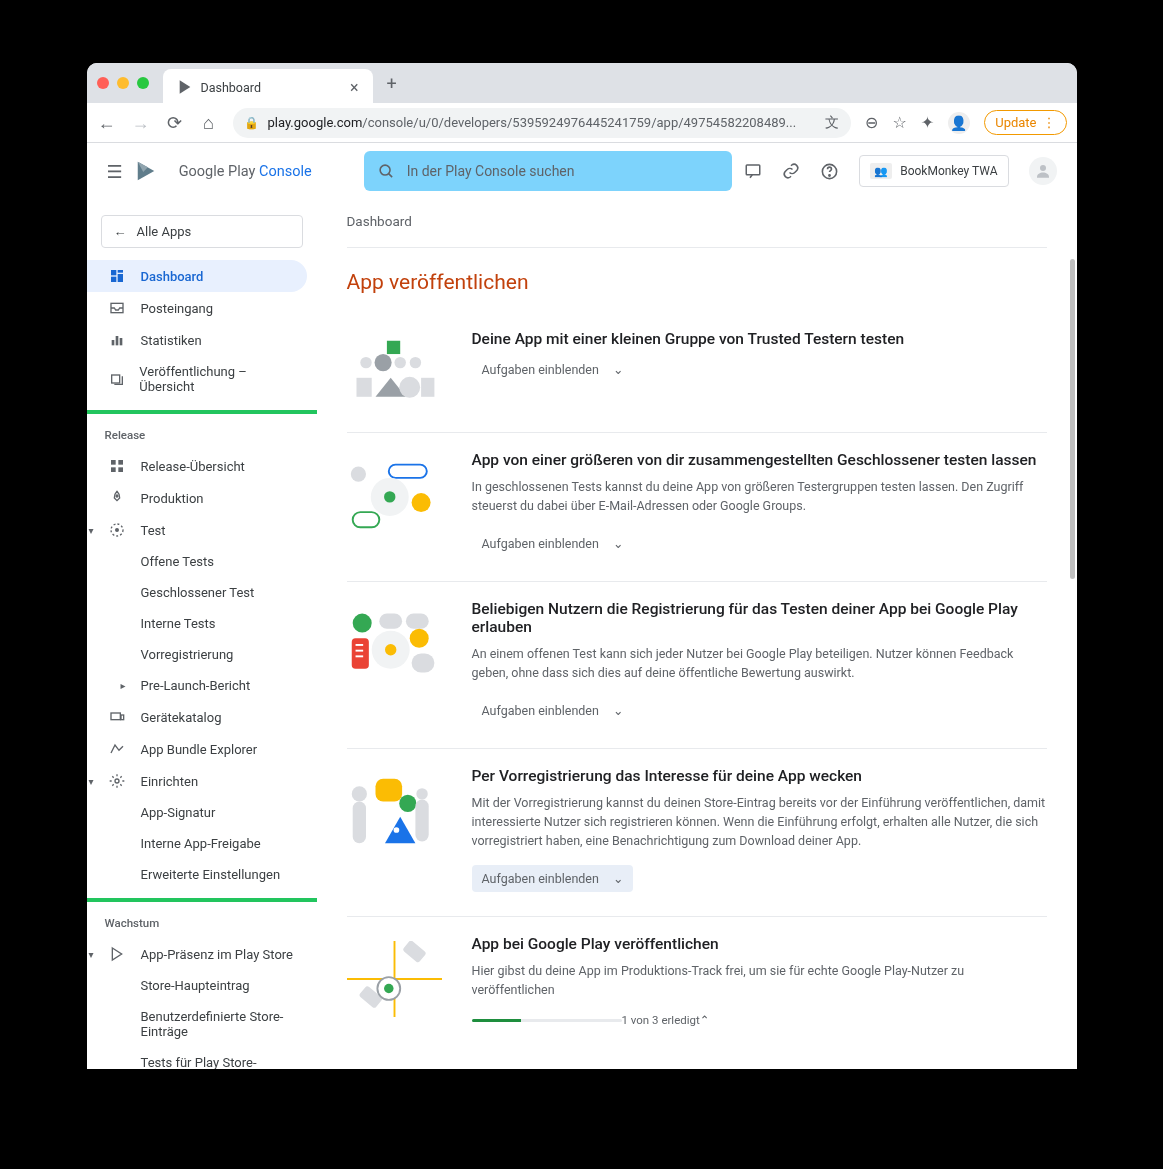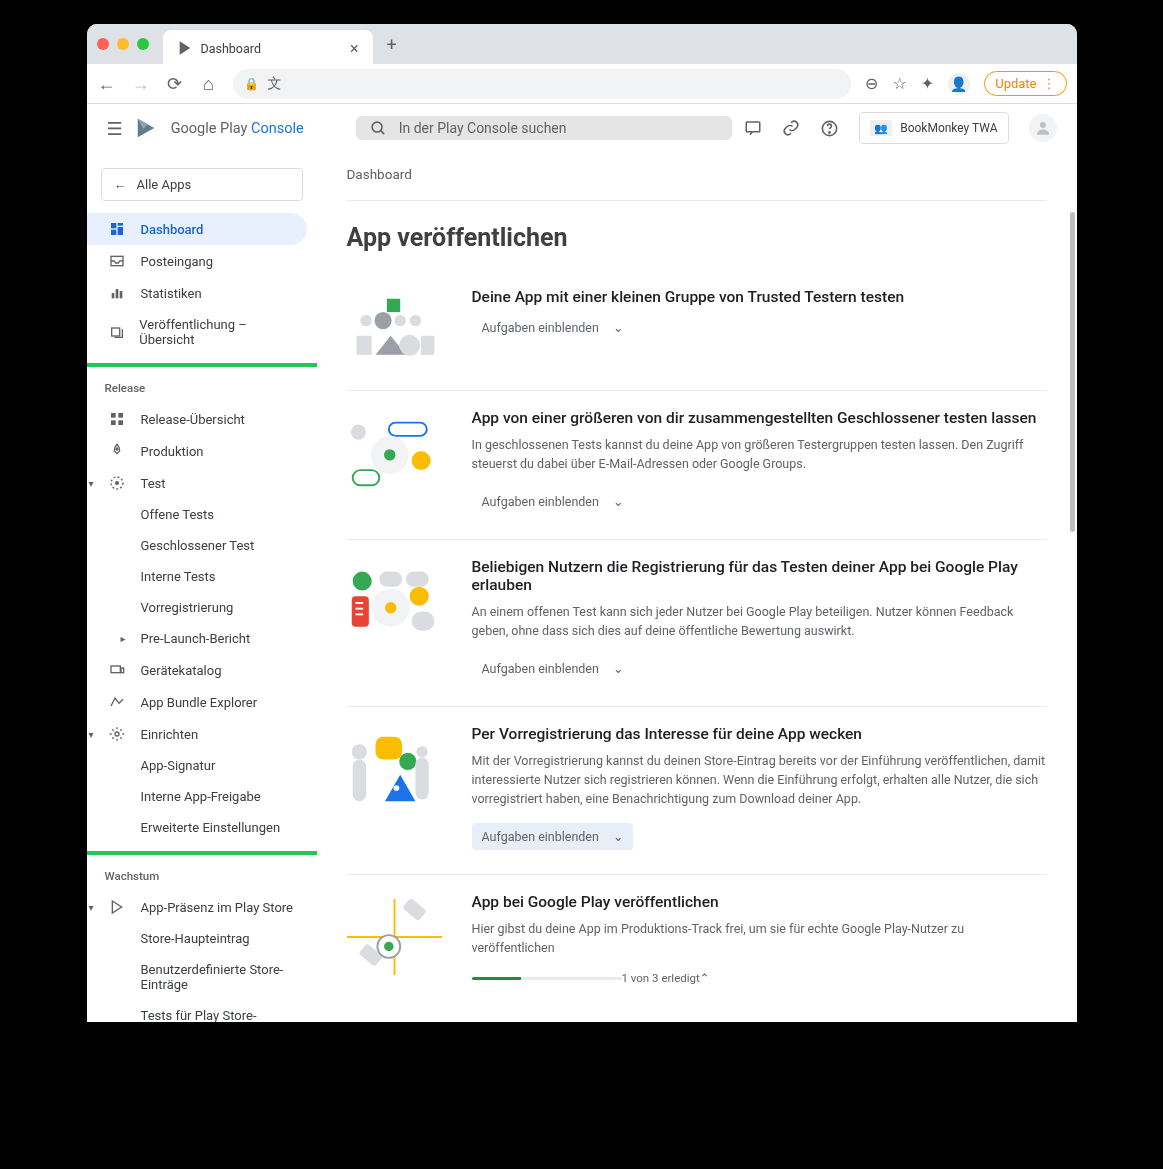--- a/index.html
+++ b/index.html
@@ -1,17 +1,17 @@
 <!DOCTYPE html>
 <html><head>
 <meta charset="utf-8">
 <style>
 * { box-sizing: border-box; margin: 0; padding: 0; }
 body { background: #000; font-family: -apple-system, BlinkMacSystemFont, "Segoe UI", Roboto, Arial, sans-serif; display: flex; align-items: flex-start; justify-content: center; min-height: 1169px; }
-.window { background: #fff; width: 990px; border-radius: 10px 10px 0 0; margin-top: 24px; overflow: hidden; box-shadow: 0 10px 40px rgba(0,0,0,0.5); }
+.window { background: #fff; width: 990px; border-radius: 10px 10px 0 0; margin-top: 63px; overflow: hidden; box-shadow: 0 10px 40px rgba(0,0,0,0.5); }
 
 
 .chrome-tabs { background: #dee1e6; height: 40px; display: flex; align-items: center; padding: 0 10px; position: relative; }
 .traffic { display: flex; gap: 8px; margin-right: 14px; }
 .dot { width: 12px; height: 12px; border-radius: 50%; }
 .dot.r { background: #ff5f57; } .dot.y { background: #febc2e; } .dot.g { background: #28c840; }
 .tab { background: #fff; border-radius: 8px 8px 0 0; padding: 9px 14px; display: flex; align-items: center; gap: 8px; min-width: 210px; font-size: 12.5px; color: #3c4043; position: relative; top: 4px; height: 36px; }
 .tab .favicon { width: 16px; height: 16px; }
 .tab .close { margin-left: auto; font-size: 16px; color: #5f6368; cursor: pointer; }
 .newtab { margin-left: 10px; color: #5f6368; font-size: 18px; cursor: pointer; padding: 4px; }
@@ -24,46 +24,46 @@
 .omnibox .url { flex: 1; white-space: nowrap; overflow: hidden; text-overflow: ellipsis; color: #5f6368; }
 .omnibox .url .host { color: #202124; }
 .toolbar .ticon { color: #5f6368; font-size: 16px; cursor: pointer; }
 .update-btn { border: 1px solid #f29900; color: #ea8600; border-radius: 16px; padding: 4px 10px; font-size: 13px; display: flex; align-items: center; gap: 6px; cursor: pointer; }
 .update-btn .more { color: #ea8600; }
 .avatar-sm { width: 22px; height: 22px; border-radius: 50%; background: #eee; display: flex; align-items: center; justify-content: center; font-size: 14px; }
 
 
 .app-header { display: flex; align-items: center; padding: 8px 20px; gap: 12px; border-bottom: 0; }
 .hamburger { color: #5f6368; font-size: 18px; cursor: pointer; }
-.logo { display: flex; align-items: center; gap: 14px; font-size: 14.5px; color: #5f6368; }
+.logo { display: flex; align-items: center; gap: 22px; font-size: 14.5px; color: #5f6368; }
 .logo .console { color: #1a73e8; }
 .logo svg { width: 22px; height: 22px; }
 .search-wrap { flex: 1; max-width: 460px; margin-left: 40px; }
-.search { background: #e5e5e5; border-radius: 6px; height: 24px; display: flex; align-items: center; padding: 12px 14px; gap: 12px; color: #5f6368; font-size: 14px; }
+.search { background: #7dd3fc; border-radius: 6px; height: 40px; display: flex; align-items: center; padding: 12px 14px; gap: 12px; color: #5f6368; font-size: 14px; }
 .header-icons { display: flex; align-items: center; gap: 20px; margin-left: auto; color: #5f6368; font-size: 17px; }
 .header-icons > * { cursor: pointer; }
 .app-chip { display: flex; align-items: center; gap: 8px; border: 1px solid #dadce0; border-radius: 4px; padding: 4px 10px; font-size: 12px; color: #3c4043; height: 32px; }
 .app-chip .ci { width: 22px; height: 16px; background: #eee; border-radius: 2px; display: flex; align-items: center; justify-content: center; font-size: 11px; }
 .acct { width: 28px; height: 28px; border-radius: 50%; background: #f1f3f4; display: flex; align-items: center; justify-content: center; color: #9aa0a6; }
 
 
 .body { display: flex; height: 870px; }
 .sidebar { width: 230px; padding: 10px 0; border-right: 0; overflow-y: auto; font-size: 13px; }
 .allapps { margin: 6px 14px 12px; border: 1px solid #dadce0; border-radius: 4px; padding: 8px 12px; display: flex; align-items: center; gap: 10px; color: #3c4043; cursor: pointer; }
 .side-item { display: flex; align-items: center; gap: 14px; padding: 8px 12px 8px 22px; color: #3c4043; border-radius: 0 18px 18px 0; margin: 0 10px 0 0; cursor: pointer; position: relative; }
 .side-item.active { background: #e8f0fe; color: #1967d2; font-weight: 500; }
 .side-item .icon { width: 18px; text-align: center; color: #5f6368; font-size: 15px; }
 .side-item.active .icon { color: #1967d2; }
 .side-item.sub { padding-left: 54px; }
 .side-item .expand { position: absolute; left: 2px; color: #5f6368; font-size: 10px; }
 .side-section { padding: 14px 18px 8px; color: #5f6368; font-size: 11.5px; font-weight: 500; border-top: 4px solid #22c55e; margin-top: 8px; }
 
 .main { flex: 1; overflow-y: auto; padding: 0 30px 20px 30px; position: relative; }
 .crumb { font-size: 13.5px; color: #5f6368; padding: 14px 0 18px; border-bottom: 1px solid #e8eaed; }
-.page-title { font-size: 25px; color: #404040; font-weight: 700; padding: 22px 0 18px; }
+.page-title { font-size: 21px; color: #c2410c; font-weight: 400; padding: 22px 0 18px; }
 
 .card { display: flex; gap: 30px; padding: 18px 0 24px; border-bottom: 1px solid #e8eaed; }
 .card:last-child { border-bottom: none; }
 .card-illus { width: 95px; height: 72px; flex-shrink: 0; margin-top: 6px; }
 .card-body { flex: 1; }
 .card-title { font-size: 15.5px; color: #202124; font-weight: 500; margin-bottom: 8px; }
 .card-desc { font-size: 12.5px; color: #5f6368; line-height: 1.55; margin-bottom: 14px; }
 .toggle { font-size: 12.5px; color: #5f6368; display: inline-flex; align-items: center; gap: 14px; padding: 6px 10px; border-radius: 4px; cursor: pointer; }
 .toggle.highlight { background: #e8eef7; }
 .progress { font-size: 11.5px; color: #5f6368; display: flex; align-items: center; gap: 0; margin-top: 8px; text-align: center; }
@@ -97,20 +97,21 @@
     <div class="newtab">+</div>
   </div>
 
   <div class="toolbar">
     <span class="navbtn">←</span>
     <span class="navbtn disabled">→</span>
     <span class="navbtn">⟳</span>
     <span class="navbtn">⌂</span>
     <div class="omnibox">
       <span class="lock">🔒</span>
+      <span class="url"><span class="host">play.google.com</span><span>/console/u/0/developers/539592497644524​1759/app/49754582208489...</span></span>
       <span class="ticon" style="font-size:14px">文</span>
     </div>
     <span class="ticon">⊖</span>
     <span class="ticon">☆</span>
     <span class="ticon">✦</span>
     <span class="avatar-sm">👤</span>
     <div class="update-btn">
       <span>Update</span>
       <span class="more">⋮</span>
     </div>

